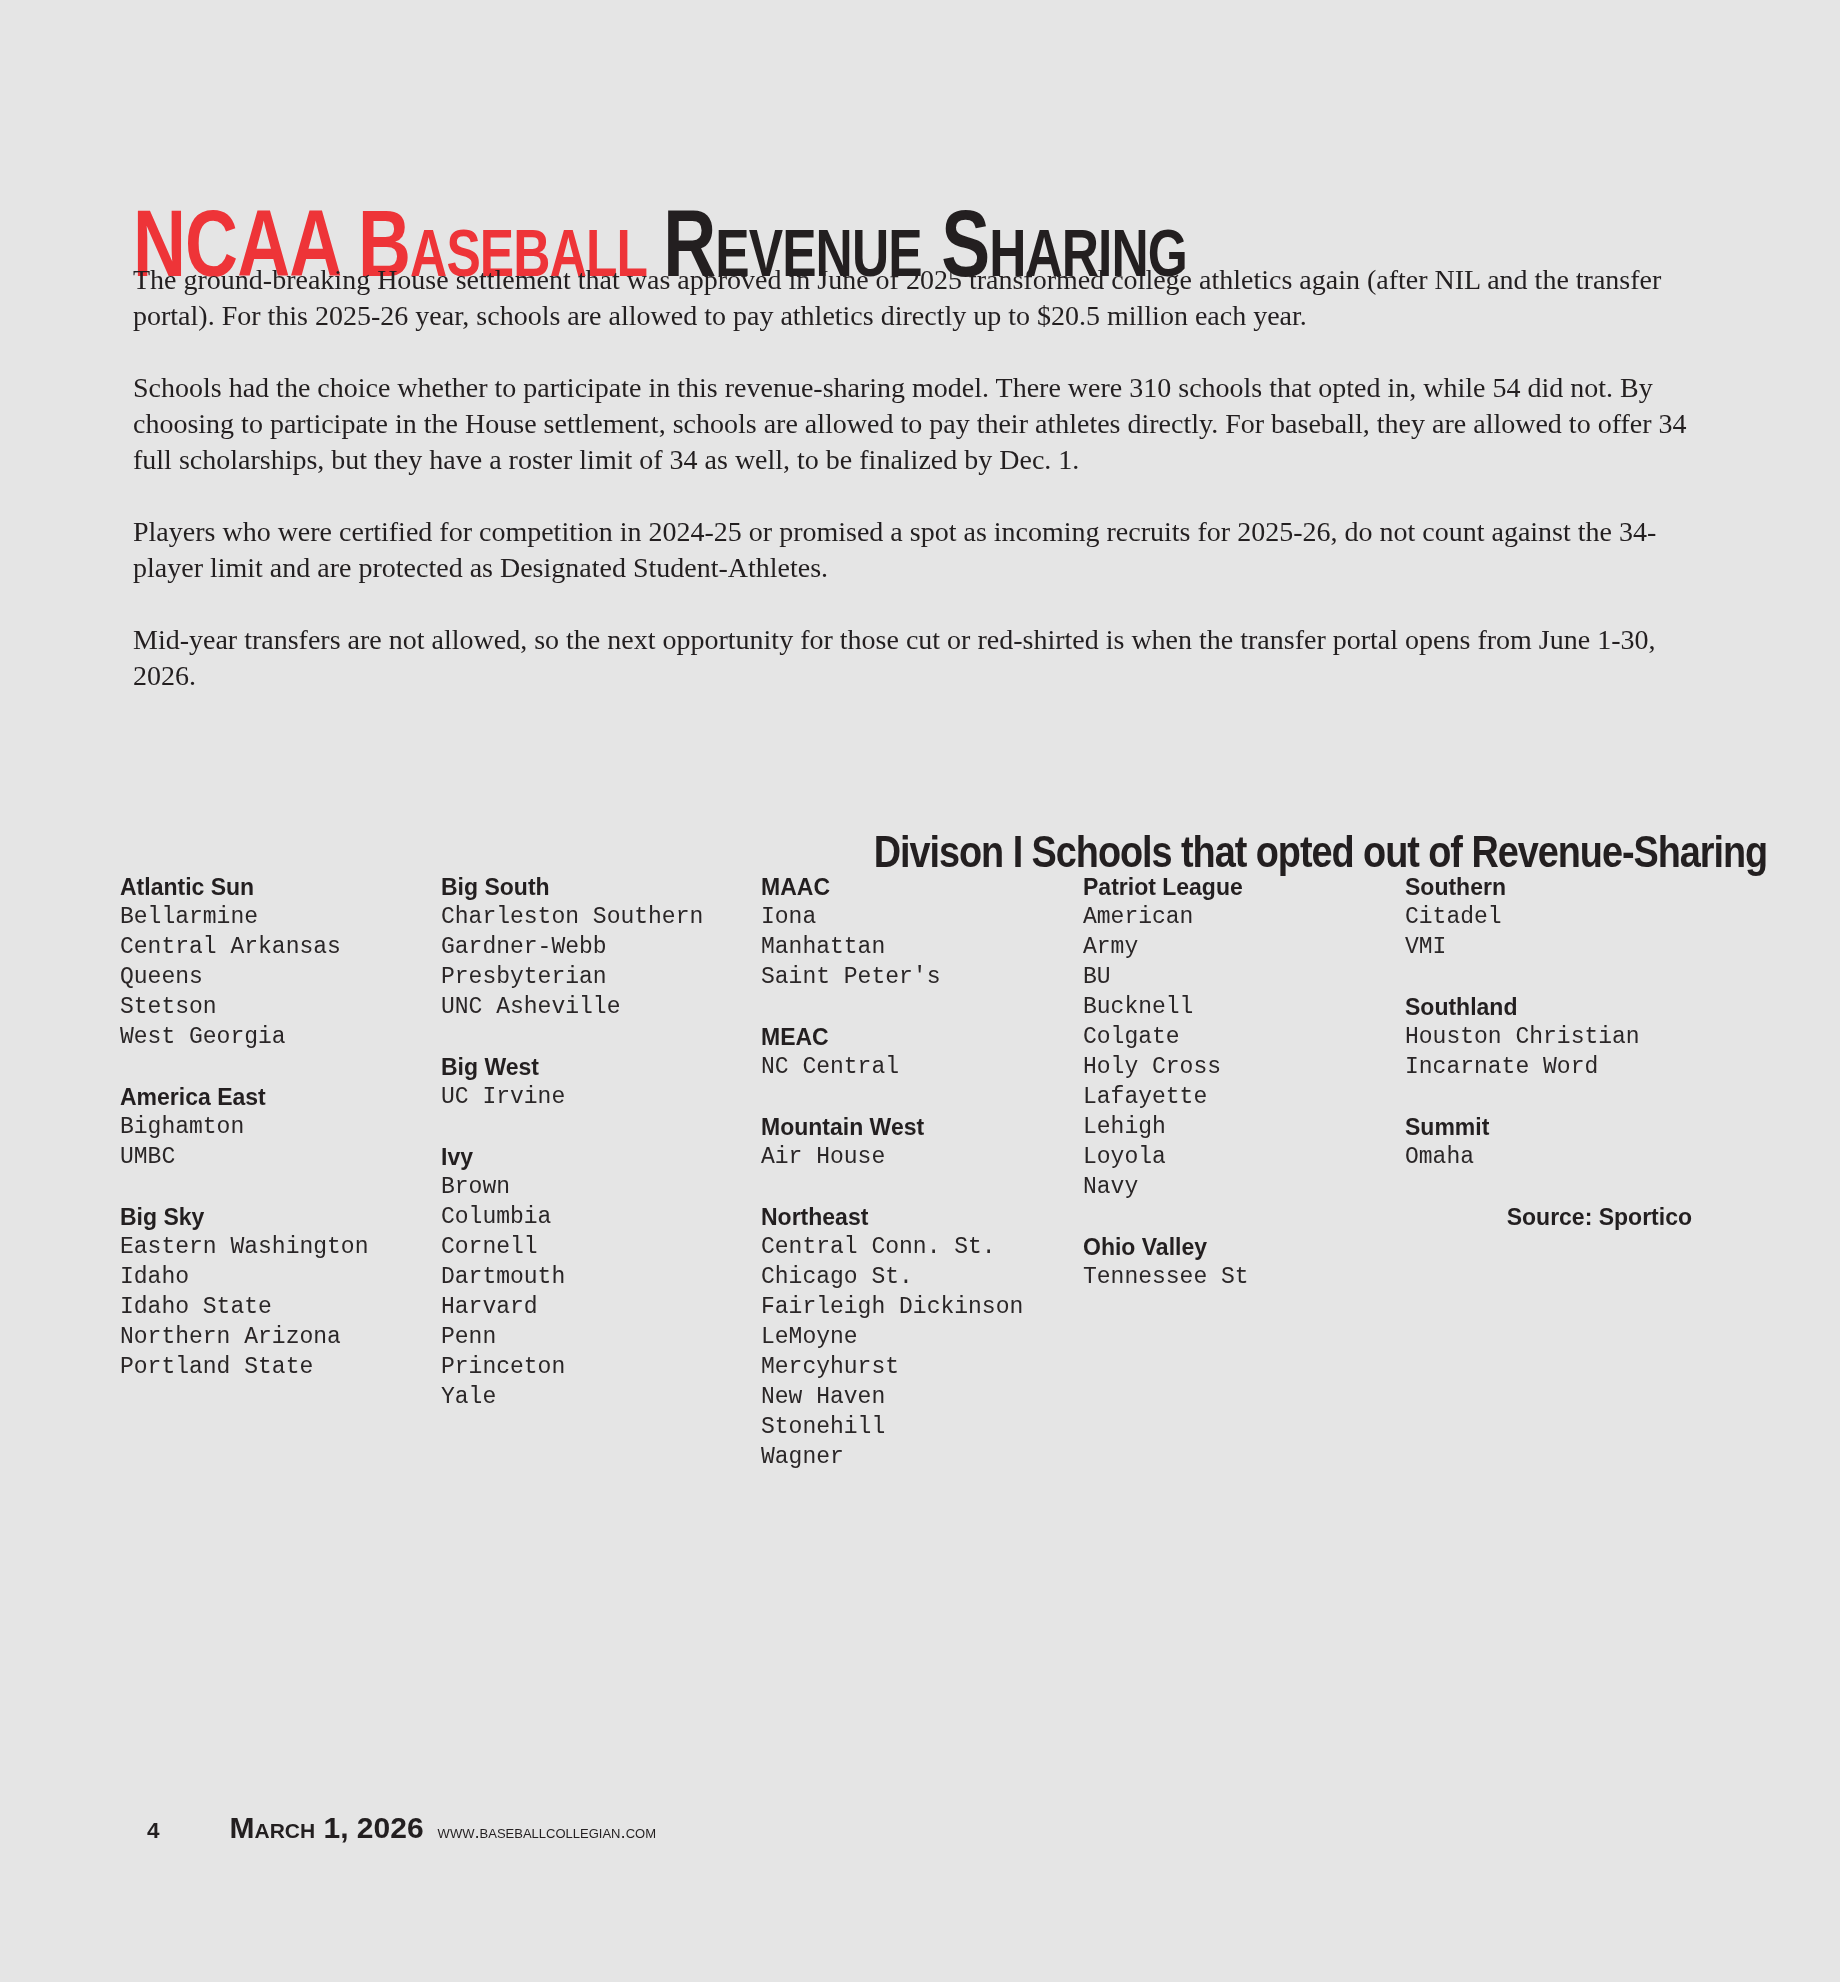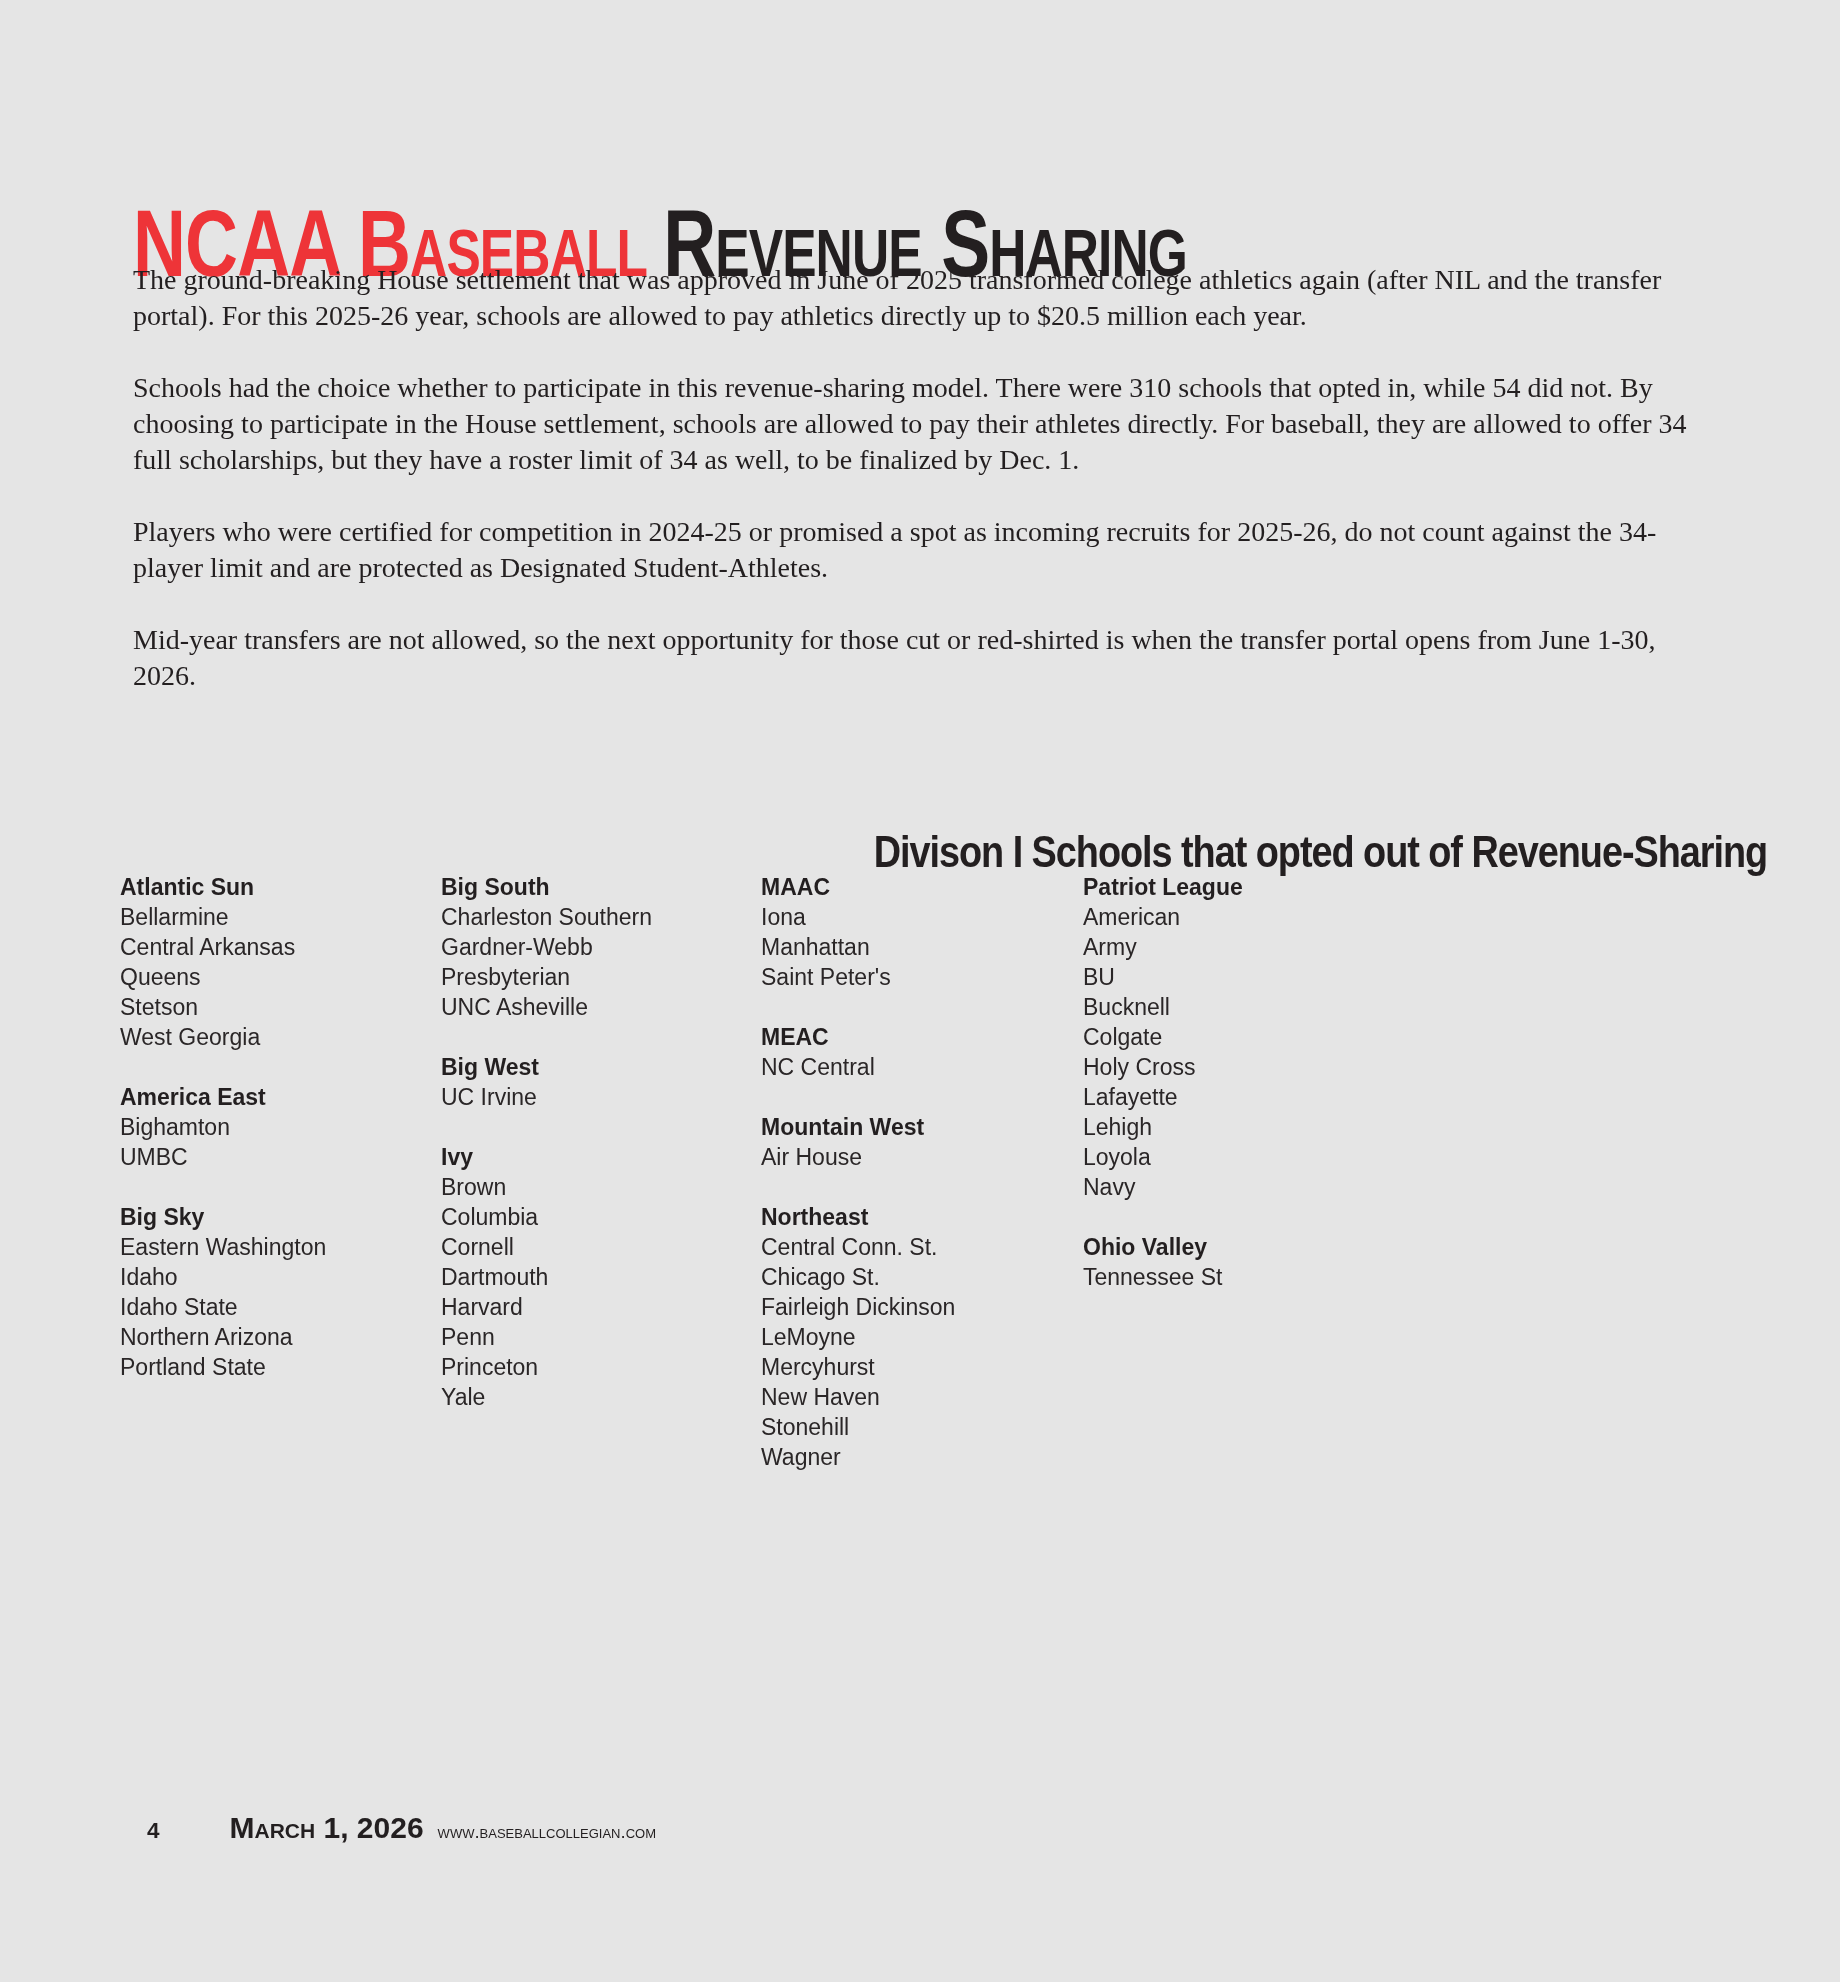--- a/index.html
+++ b/index.html
@@ -40,21 +40,21 @@
     display:flex; font-size:23px; line-height:30px; color:#2A2627;
   }
   .col { flex:none; }
   .col:nth-child(1) { width:321px; }
   .col:nth-child(2) { width:320px; }
   .col:nth-child(3) { width:322px; }
   .col:nth-child(4) { width:322px; }
   .col:nth-child(5) { width:321px; }
   .group + .group { margin-top:30px; }
   .conf { font-weight:bold; color:#231F20; }
-  .school { font-weight:normal; }
+  .school { font-weight:normal;font-family:Liberation Mono, monospace; }
   .source-note {
     font-weight:bold; text-align:right; padding-right:34px; margin-top:30px; color:#231F20;
   }
 
   
   .footer {
     position:absolute; top:1811px; left:147px;
     display:flex; align-items:baseline; white-space:nowrap;
   }
   .page-num    { font-weight:bold; font-size:22.5px; }
@@ -164,20 +164,37 @@
           <div class="school">Lafayette</div>
           <div class="school">Lehigh</div>
           <div class="school">Loyola</div>
           <div class="school">Navy</div>
         </div>
         <div class="group">
           <div class="conf">Ohio Valley</div>
           <div class="school">Tennessee St</div>
         </div>
       </div>
+      <div class="col">
+        <div class="group">
+          <div class="conf">Southern</div>
+          <div class="school">Citadel</div>
+          <div class="school">VMI</div>
+        </div>
+        <div class="group">
+          <div class="conf">Southland</div>
+          <div class="school">Houston Christian</div>
+          <div class="school">Incarnate Word</div>
+        </div>
+        <div class="group">
+          <div class="conf">Summit</div>
+          <div class="school">Omaha</div>
+        </div>
+        <div class="source-note">Source: Sportico</div>
+      </div>
     </div>
 
   <div class="footer">
     <span class="page-num">4</span>
     <span class="footer-date">March 1, 2026</span>
     <span class="footer-site">www.baseballcollegian.com</span>
   </div>
 
 </div>
 

